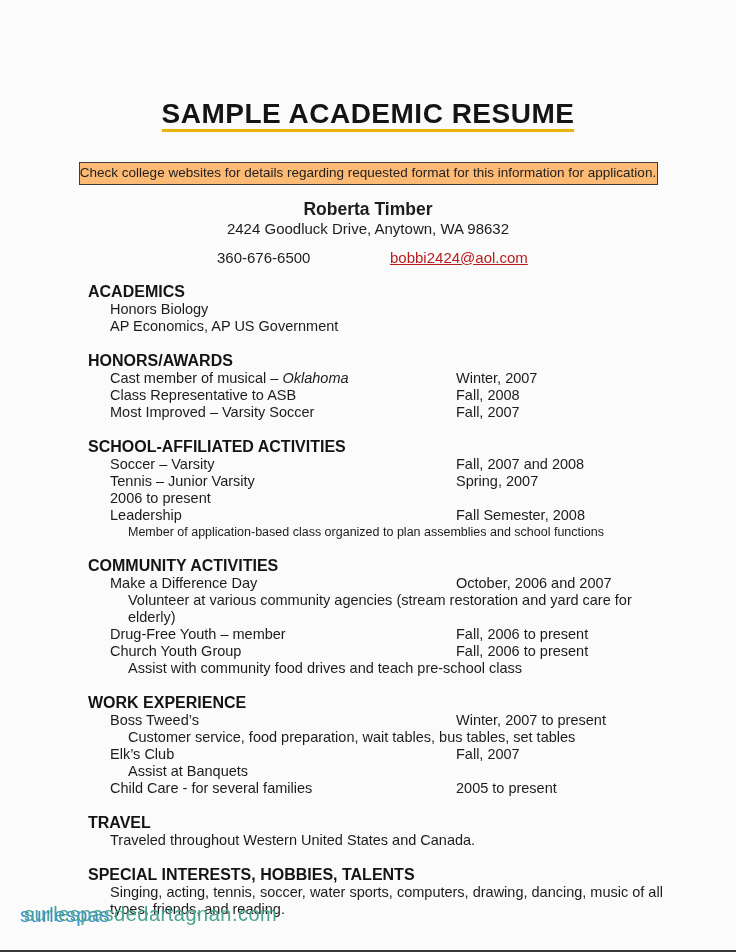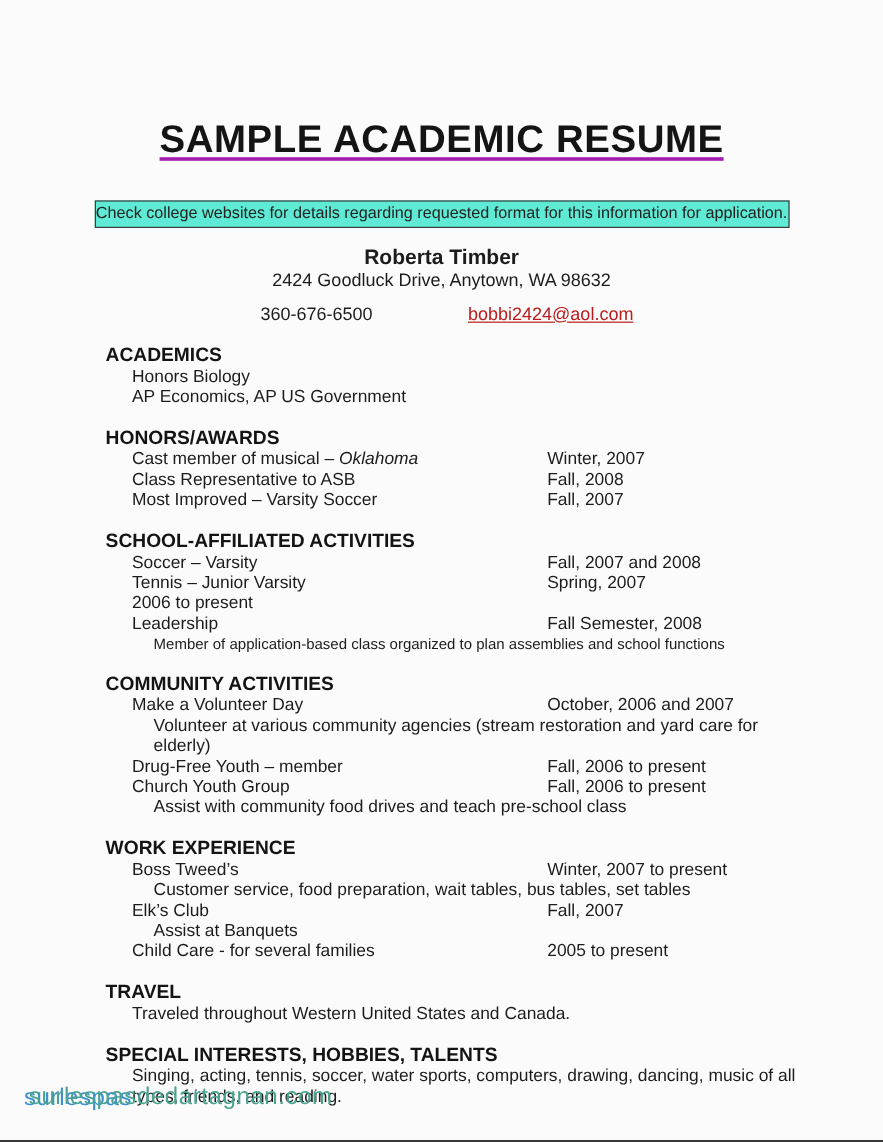--- a/index.html
+++ b/index.html
@@ -18,39 +18,39 @@
     width: 736px;
     height: 952px;
   }
   
   .title-wrap {
     padding-top: 80px;
     text-align: center;
   }
   .title {
     display: inline-block;
-    font-size: 32px;
+    font-size: 28px;
     line-height: 30px;
     font-weight: bold;
     letter-spacing: 0.5px;
-    border-bottom: 3px solid #a21caf;
+    border-bottom: 3px solid #eab308;
     padding-bottom: 0px;
     color: #141414;
   }
   
   .note-box {
     width: 577px;
     margin: 11px auto 0 auto;
     border: 1px solid #3c3c3c;
     text-align: center;
     font-size: 13.5px;
     line-height: 16px;
     padding: 2px 0 3px 0;
     color: #222;
-    background: #5eead4;
+    background: #fdba74;
   }
   
   .contact {
     margin-top: 15px;
     text-align: center;
   }
   .contact-name {
     font-size: 17.5px;
     line-height: 19px;
     font-weight: bold;
@@ -204,21 +204,21 @@
       <span class="entry-date">2006 to present</span>
     </div>
     <div class="entry-row">
       <span class="entry-label">Leadership</span>
       <span class="entry-date">Fall Semester, 2008</span>
     </div>
     <div class="entry-detail small">Member of application-based class organized to plan assemblies and school functions</div>
 
     <h2 class="section-heading">COMMUNITY ACTIVITIES</h2>
     <div class="entry-row">
-      <span class="entry-label">Make a Volunteer Day</span>
+      <span class="entry-label">Make a Difference Day</span>
       <span class="entry-date">October, 2006 and 2007</span>
     </div>
     <div class="entry-detail">Volunteer at various community agencies (stream restoration and yard care for elderly)</div>
     <div class="entry-row">
       <span class="entry-label">Drug-Free Youth – member</span>
       <span class="entry-date">Fall, 2006 to present</span>
     </div>
     <div class="entry-row">
       <span class="entry-label">Church Youth Group</span>
       <span class="entry-date">Fall, 2006 to present</span>

